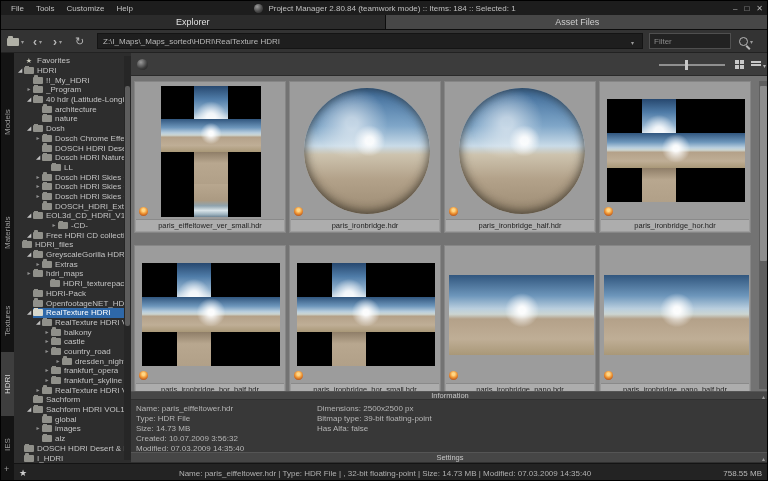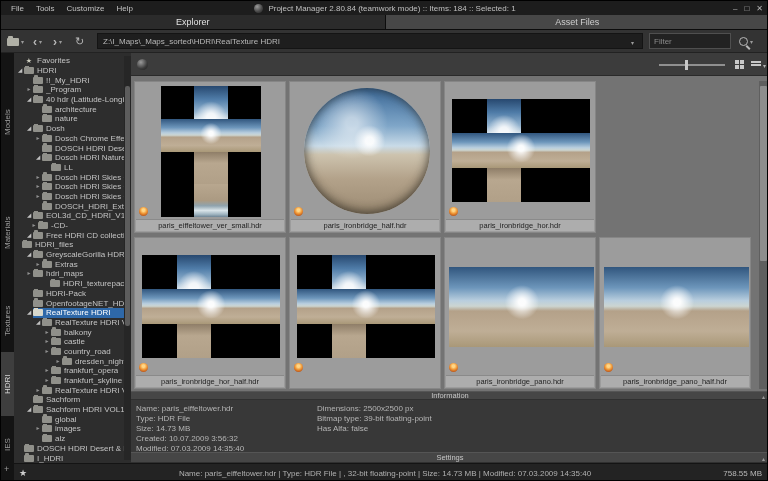--- a/index.html
+++ b/index.html
@@ -73,21 +73,21 @@
             background: radial-gradient(circle at 35% 30%, #9a9a9a, #3a3a3a 60%, #1a1a1a); }
   .slider { position:absolute; left:528px; top:11px; width:66px; height:2px; background:#909090; }
   .slider .knob { position:absolute; left:26px; top:-4px; width:3px; height:10px; background:#c8c8c8; }
   .grid-ic { position:absolute; left:604px; top:7px; width:4px; height:4px; background:#c8c8c8;
              box-shadow:5px 0 #c8c8c8, 0 5px #c8c8c8, 5px 5px #c8c8c8; }
   .list-ic { position:absolute; left:620px; top:8px; width:10px; height:2px; background:#c8c8c8;
              box-shadow:0 3px #c8c8c8; }
   .list-caret { position:absolute; left:632px; top:9px; font-size:6px; color:#b0b0b0; }
 
   .grid-row { position:absolute; left:0; width:626px; display:flex; gap:3px; padding-left:3px; }
-  #grid-row1 { top:28px; } #grid-row2 { top:184px;align-items:flex-end; }
+  #grid-row1 { top:28px; } #grid-row2 { top:192px;align-items:flex-end; }
   .tile { position:relative; width:152px; height:152px; background:#9c9c9c; border:1px solid #868686; flex:0 0 152px; }
   .artbox { position:absolute; left:1px; top:1px; right:1px; bottom:13px; overflow:hidden; }
   .art { position:absolute; }
   .art.vcross { left:25px; top:3px; width:100px; height:131px; background:#000; }
   .art.hcross { left:6px; top:16px; width:138px; height:103px; background:#000; }
   .art.ball { left:13px; top:5px; width:126px; height:126px; border-radius:50%;
       background:
         radial-gradient(circle at 38% 28%, rgba(255,255,255,.55) 0 5%, rgba(255,255,255,0) 30%),
         radial-gradient(circle at 52% 42%, rgba(255,255,255,.9) 0 4%, rgba(255,255,255,0) 16%),
         linear-gradient(180deg,#3c6a99 0%,#7fa6c8 30%,#c9dbe8 46%,#cdc3ae 53%,#b3a28a 72%,#9c8b73 100%);
@@ -301,21 +301,21 @@
             <div class="tree-label">DOSCH_HDRI_Extre</div>
           </div>
         </div>
         <div class="tree-row" style="padding-left: 11px;">
           <div class="tree-arrow expanded">◢</div>
           <div class="row-body">
             <div class="folder-icon"></div>
             <div class="tree-label">EOL3d_CD_HDRI_V1</div>
           </div>
         </div>
-        <div class="tree-row" style="padding-left: 16px;">
+        <div class="tree-row" style="padding-left: 36px;">
           <div class="tree-arrow collapsed">▸</div>
           <div class="row-body">
             <div class="folder-icon"></div>
             <div class="tree-label">-CD-</div>
           </div>
         </div>
         <div class="tree-row" style="padding-left: 11px;">
           <div class="tree-arrow expanded">◢</div>
           <div class="row-body">
             <div class="folder-icon"></div>
@@ -511,20 +511,27 @@
             </div>
           </div>
           <div class="hdr-badge"></div>
           <div class="tile-label">paris_eiffeltower_ver_small.hdr</div>
         </div>
         <div class="tile">
           <div class="artbox">
             <div class="art ball"></div>
           </div>
           <div class="hdr-badge"></div>
+          <div class="tile-label">paris_ironbridge.hdr</div>
+        </div>
+        <div class="tile">
+          <div class="artbox">
+            <div class="art ball"></div>
+          </div>
+          <div class="hdr-badge"></div>
           <div class="tile-label">paris_ironbridge_half.hdr</div>
         </div>
         <div class="tile">
           <div class="artbox">
             <div class="art hcross">
               <div class="cell sky" style="left: 25%; top: 0%; width: 25%; height: 33.3%;"></div>
               <div class="cell pano" style="left: 0%; top: 33.3%; width: 100%; height: 33.4%;"></div>
               <div class="cell ground" style="left: 25%; top: 66.7%; width: 25%; height: 33.3%;"></div>
             </div>
           </div>
@@ -546,20 +553,21 @@
         </div>
         <div class="tile">
           <div class="artbox">
             <div class="art hcross">
               <div class="cell sky" style="left: 25%; top: 0%; width: 25%; height: 33.3%;"></div>
               <div class="cell pano" style="left: 0%; top: 33.3%; width: 100%; height: 33.4%;"></div>
               <div class="cell ground" style="left: 25%; top: 66.7%; width: 25%; height: 33.3%;"></div>
             </div>
           </div>
           <div class="hdr-badge"></div>
+          <div class="tile-label">paris_ironbridge_hor_small.hdr</div>
         </div>
         <div class="tile">
           <div class="artbox">
             <div class="art pano"></div>
           </div>
           <div class="hdr-badge"></div>
           <div class="tile-label">paris_ironbridge_pano.hdr</div>
         </div>
         <div class="tile">
           <div class="artbox">

